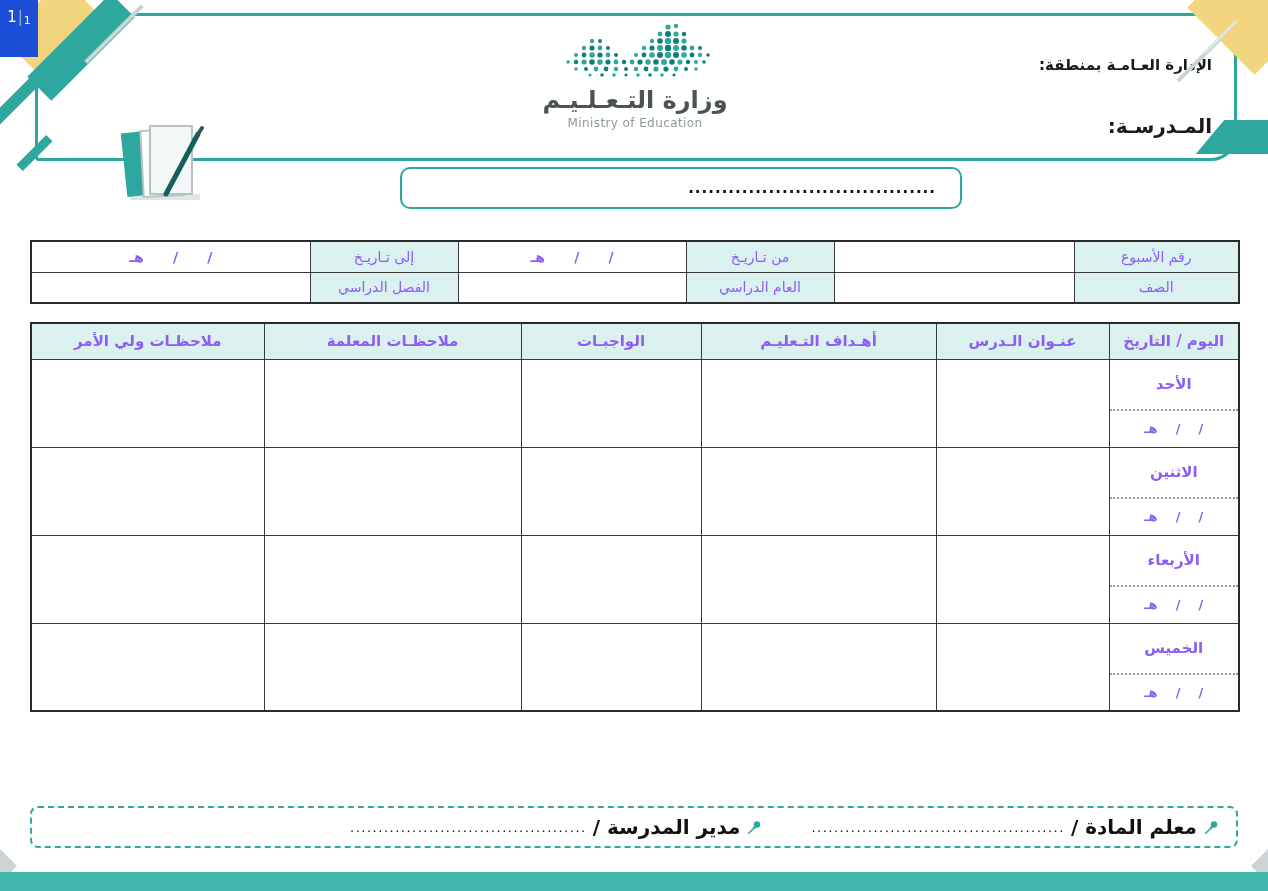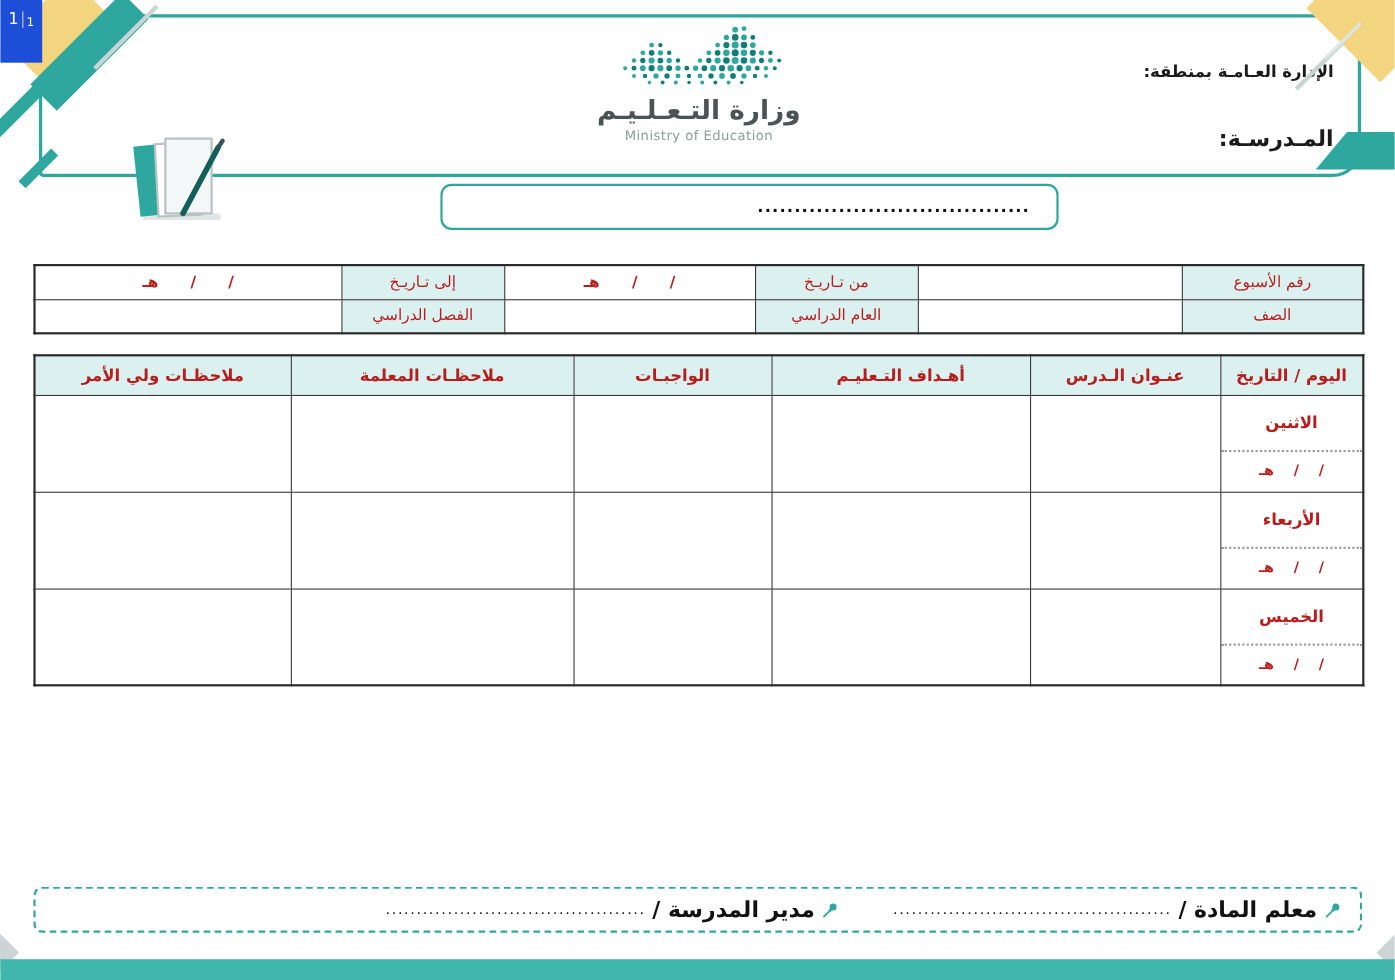--- a/index.html
+++ b/index.html
@@ -42,21 +42,21 @@
   .title-box { position:absolute; left:400px; top:167px; width:562px; height:42px; z-index:4;
                border:2.5px solid #2ea79e; border-radius:10px; background:#fff;
                display:flex; align-items:center; padding:0 18px; }
   .title-text { font-size:18px; font-weight:bold; color:#111; }
   .title-dots { font-size:15px; font-weight:bold; color:#111; letter-spacing:1px; margin-right:6px; }
 
   .doc-icon { position:absolute; left:110px; top:124px; z-index:5; }
 
   
   table { border-collapse:collapse; table-layout:fixed; background:#fff; }
-  td, th { border:1.5px solid #3a3a3a; color:#b91c1c; overflow:hidden;margin-top:32px; }
+  td, th { border:1.5px solid #3a3a3a; color:#8b5cf6; overflow:hidden;margin-top:32px; }
   .info-table, .sched { position:absolute; left:30px; width:1208px; border:2px solid #2b2b2b; z-index:4; }
   .info-table { top:240px; }
   .info-table td { height:31px; text-align:center; vertical-align:middle; }
   .lbl { background:#dbf1ef; font-weight:normal; font-size:14px; }
   .val { background:#fff; font-size:14px; font-weight:bold; white-space:pre; }
 
   .sched { top:322px; }
   .sched th { height:36px; background:#dbf1ef; font-weight:bold; font-size:15px; text-align:center; vertical-align:middle; }
   .sched td { height:88px; background:#fff; }
   .day-cell { padding:0; vertical-align:top; }
@@ -249,20 +249,31 @@
         <th>عنـوان الـدرس</th>
         <th>أهـداف التـعليـم</th>
         <th>الواجبـات</th>
         <th>ملاحظـات المعلمة</th>
         <th>ملاحظـات ولي الأمر</th>
       </tr>
     </thead>
     <tbody>
       <tr>
         <td class="day-cell">
+          <div class="day-name">الأحد</div>
+          <div class="day-date">/    /    هـ</div>
+        </td>
+        <td></td>
+        <td></td>
+        <td></td>
+        <td></td>
+        <td></td>
+      </tr>
+      <tr>
+        <td class="day-cell">
           <div class="day-name">الاثنين</div>
           <div class="day-date">/    /    هـ</div>
         </td>
         <td></td>
         <td></td>
         <td></td>
         <td></td>
         <td></td>
       </tr>
       <tr>

